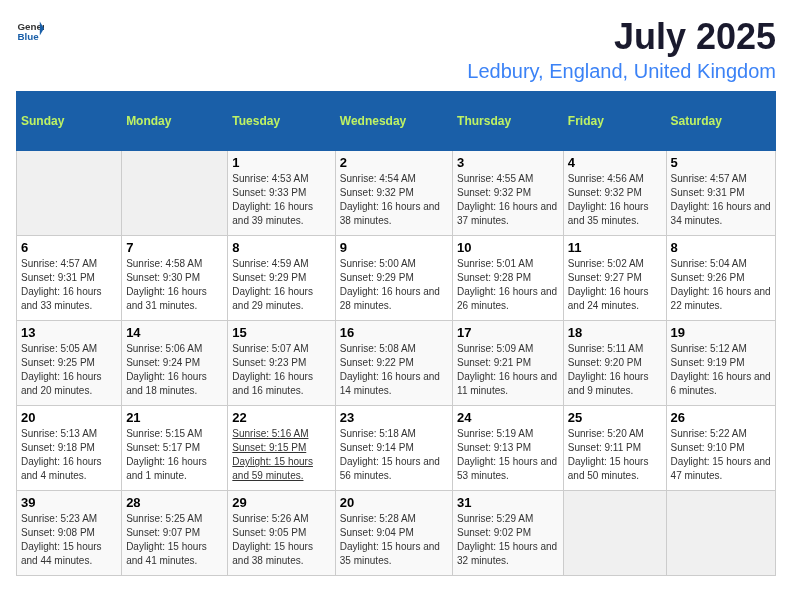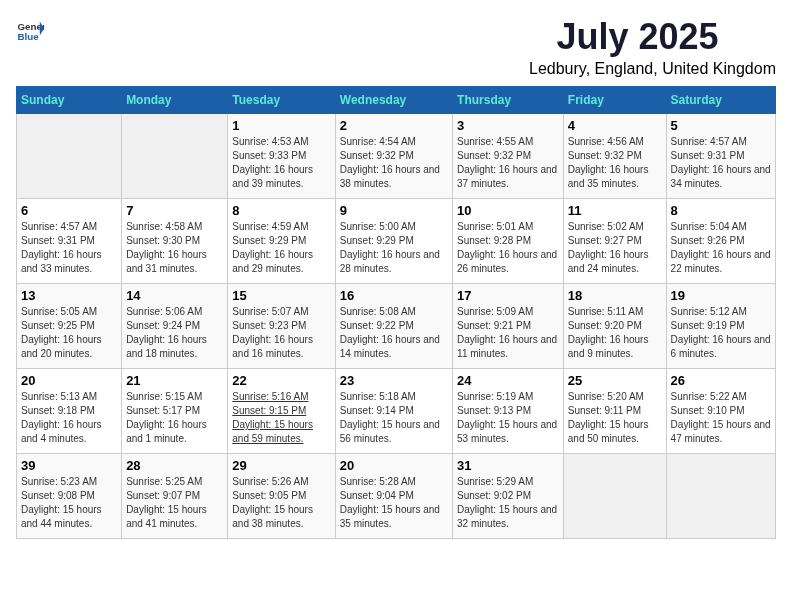--- a/index.html
+++ b/index.html
@@ -19,42 +19,42 @@
     .logo {
       display: flex;
       align-items: center;
       gap: 4px;
     }
     .logo-icon {
       width: 28px;
       height: 28px;
     }
     .title-block {
-      text-align: center;
+      text-align: right;
     }
     .calendar-title {
       font-size: 36px;
       font-weight: bold;
       color: #1a1a2e;
     }
     .calendar-subtitle {
-      font-size: 16px;
-      color: #000000;
+      font-size: 20px;
+      color: #3b82f6;
       margin-top: 2px;
       margin-left: 30px;
     }
     table {
       width: 100%;
       border-collapse: collapse;
       font-size: 11px;
     }
     thead tr th {
       background-color: #1a5fa8;
-      color: #5eead4;
-      padding: 6px 4px;
+      color: #bef264;
+      padding: 22px 4px;
       text-align: left;
       font-size: 12px;
       font-weight: bold;
       border: 1px solid #1a5fa8;
     }
     tbody tr td {
       border: 1px solid #ccc;
       vertical-align: top;
       padding: 4px;
       min-height: 80px;

